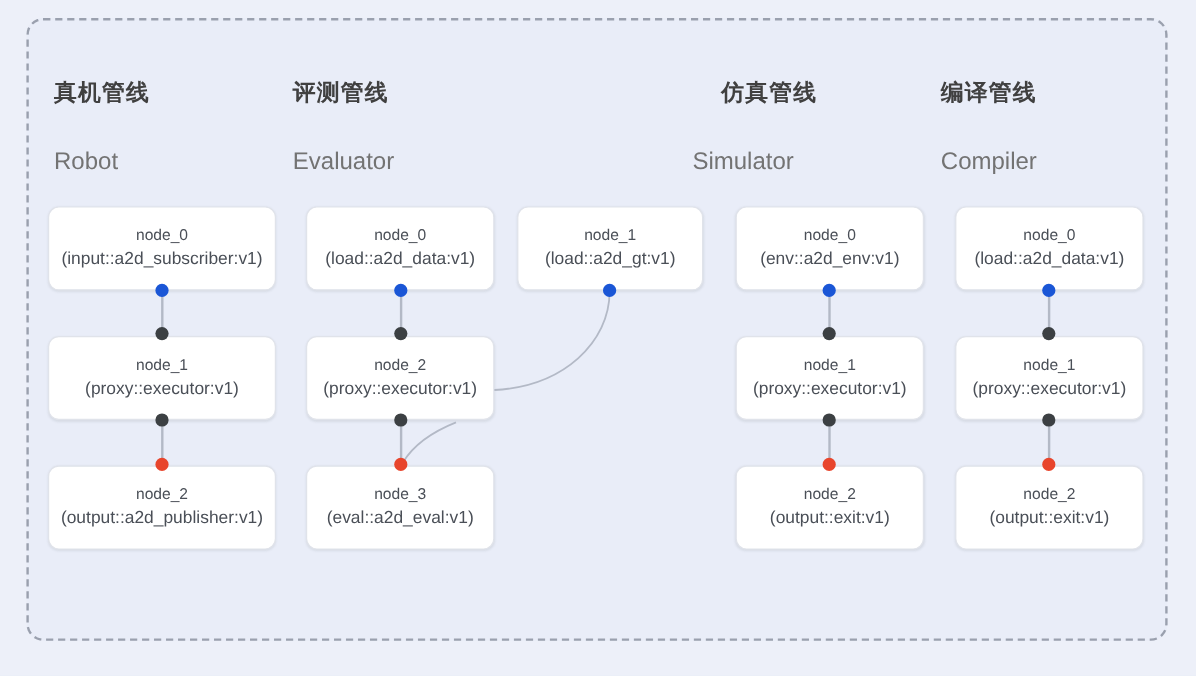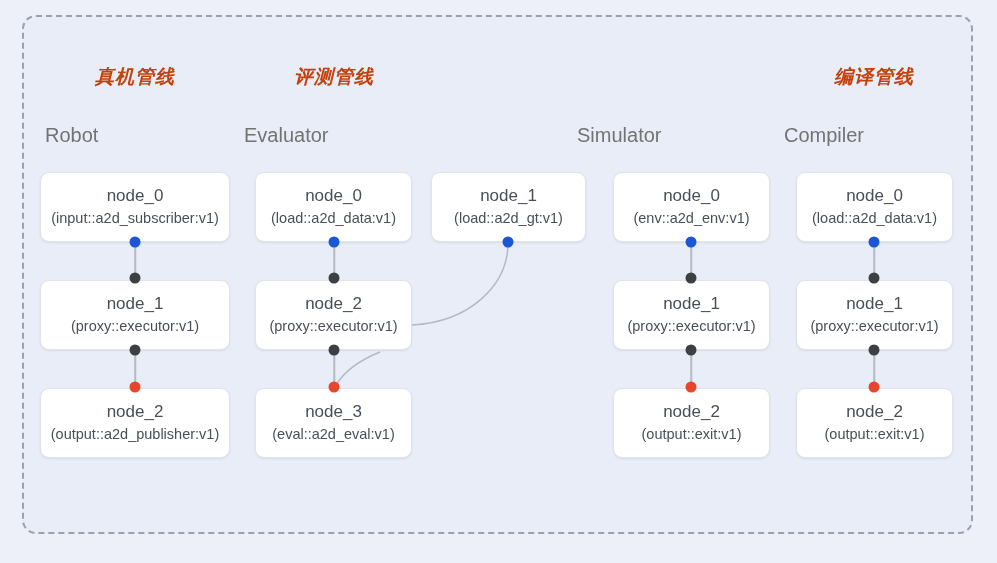--- a/index.html
+++ b/index.html
@@ -16,27 +16,26 @@
     position:absolute;left:22px;top:15px;
     width:951px;height:519px;
     box-sizing:border-box;
     border:2px dashed #9aa0ae;
     border-radius:14px;
     background:#e9edf8;
   }
 
   .col-title{
     position:absolute;
-    text-align:center;
+    text-align:left;
     font-size:19px;
     font-weight:bold;
-    color:#c2410c;
+    color:#404040;
     letter-spacing:1px;
     white-space:nowrap;
-    font-style:italic;
   }
   .col-sub{
     position:absolute;
     font-size:20px;
     font-weight:normal;
     color:#737373;
     white-space:nowrap;
   }
 
   .node-card{
@@ -46,21 +45,21 @@
     border:1px solid #e0e3ea;
     border-radius:9px;
     box-shadow:0 1px 2px rgba(60,64,67,.10);
     display:flex;
     flex-direction:column;
     align-items:center;
     justify-content:center;
     gap:5px;
   }
   .node-name{
-    font-size:17px;
+    font-size:13px;
     color:#4a4f57;
     line-height:1.1;
     white-space:nowrap;
   }
   .node-type{
     font-size:14.5px;
     color:#4a4f57;
     line-height:1.1;
     white-space:nowrap;
   }
@@ -150,20 +149,21 @@
   <div class="node-card" style="left:255px;top:388px;width:157px;height:70px;align-items:center;">
     <div class="node-name">node_3</div>
     <div class="node-type">(eval::a2d_eval:v1)</div>
   </div>
 
   <svg class="curves" viewBox="0 0 997 563">
     <path d="M 508 243 C 508 285 470 322 412 325"></path>
     <path d="M 380 352 C 360 360 344 372 336 385"></path>
   </svg>
 
+  <div class="col-title" style="left:601px;top:64px;width:180px;">仿真管线</div>
   <div class="col-sub" style="left:577px;top:124px;width:180px;">Simulator</div>
 
   <div class="node-card" style="left:613px;top:172px;width:157px;height:70px;">
     <div class="node-name">node_0</div>
     <div class="node-type">(env::a2d_env:v1)</div>
   </div>
   <div class="link-line" style="left:691px;top:242px;height:36px;"></div>
   <div class="dot dot-blue" style="left:691px;top:242px;"></div>
   <div class="dot dot-black" style="left:691px;top:278px;"></div>
 

